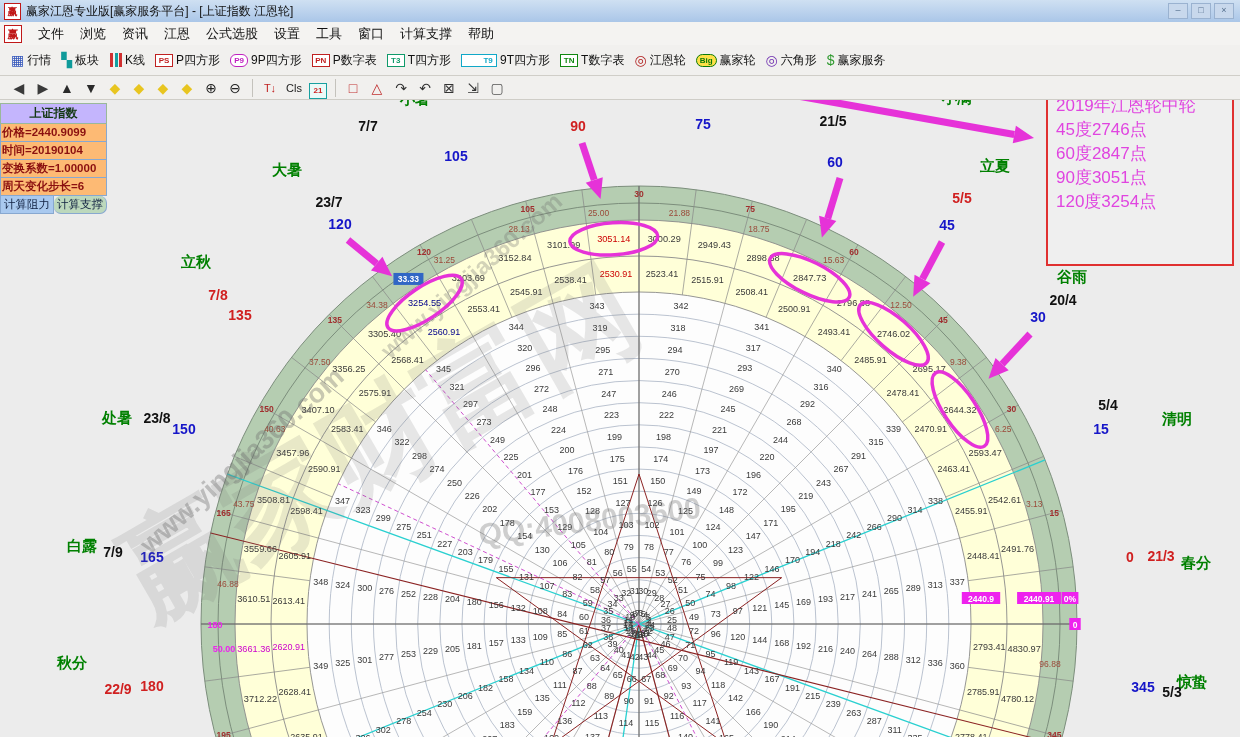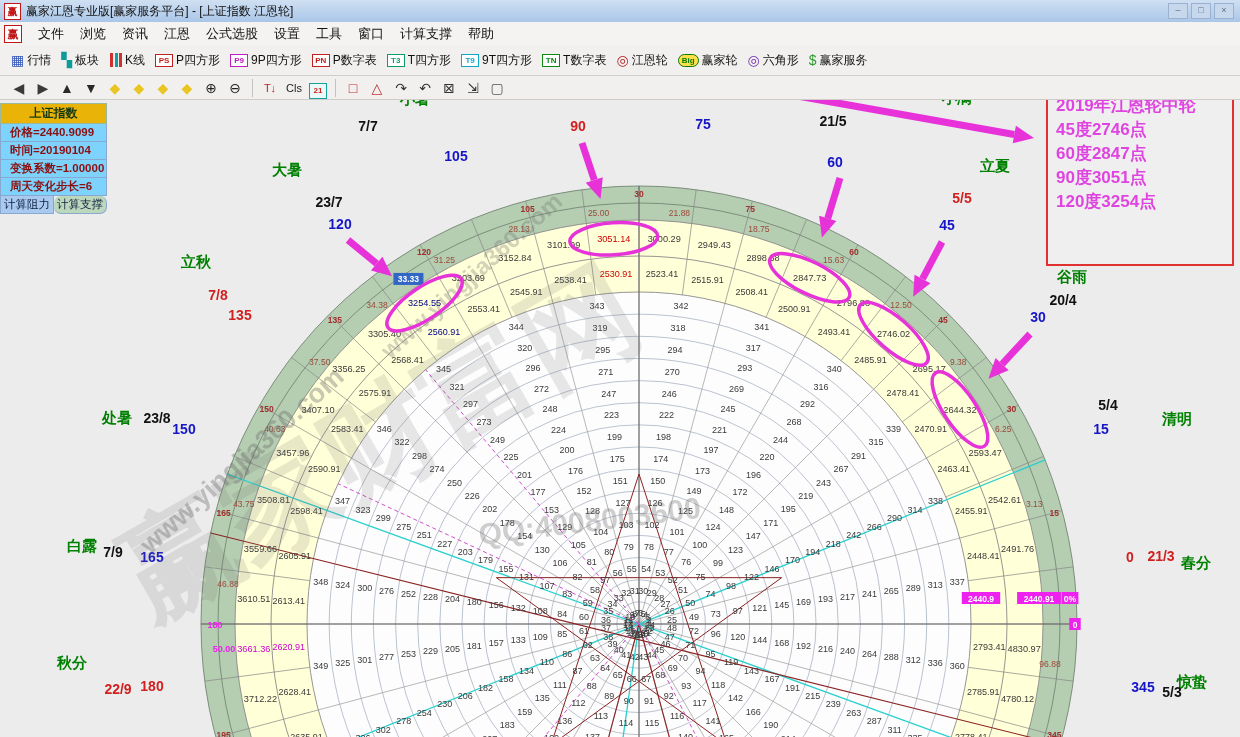--- a/index.html
+++ b/index.html
@@ -29,32 +29,32 @@
   .candle-ic{display:inline-block;width:13px;height:14px;
     background:linear-gradient(90deg,transparent 0 1px,#d03030 1px 4px,transparent 4px 6px,#14a0a0 6px 9px,transparent 9px 10px,#d03030 10px 13px);}
   #toolbar2{position:absolute;left:0;top:76px;width:1240px;height:24px;background:#f1f0ee;border-bottom:1px solid #cfcdc7;
     display:flex;align-items:center;z-index:10;padding-left:8px;box-sizing:border-box;gap:2px;}
   .tb2-item{font-size:14px;width:22px;text-align:center;line-height:20px;height:20px;}
   .tb2-sep{width:1px;height:18px;background:#c4c2bc;margin:0 4px;}
   .cal-ic{display:inline-block;width:16px;height:14px;border:1px solid #18a0a0;background:#eafaf8;color:#d02020;
     font-size:8px;font-weight:bold;line-height:13px;text-align:center;}
   
   #info-panel{position:absolute;left:0;top:103px;width:107px;z-index:5;font-size:12px;}
-  #info-panel .hdr{background:#eab308;color:#143814;text-align:center;font-weight:bold;
+  #info-panel .hdr{background:#c4b5fd;color:#143814;text-align:center;font-weight:bold;
     border:1px solid #9ab89a;padding:1px 0;}
-  #info-panel .row{background:#7dd3fc;color:#8b1010;font-weight:bold;border:1px solid #88a8d0;border-top:none;
-    padding:1px 9px;white-space:nowrap;overflow:hidden;font-size:11.5px;}
+  #info-panel .row{background:#fdba74;color:#8b1010;font-weight:bold;border:1px solid #88a8d0;border-top:none;
+    padding:1px 1px;white-space:nowrap;overflow:hidden;font-size:11.5px;}
   #info-panel .btns{display:flex;}
   #info-panel .btn{flex:1;text-align:center;border:1px solid #88a8d0;border-top:none;padding:1px 0;font-size:11.5px;color:#102040;}
   #info-panel .btn.b1{background:#a9c9ef;}
   #info-panel .btn.b2{background:#bcd8bc;border-left:none;border-radius:7px;}
   
   #anno-box{position:absolute;left:1046px;top:88px;width:188px;height:178px;background:#efefef;
     border:2px solid #e03030;z-index:6;padding:4px 0 0 8px;box-sizing:border-box;}
-  #anno-box .line{color:#e044e0;font-size:17px;font-weight:bold;line-height:24px;white-space:nowrap;}
+  #anno-box .line{color:#e044e0;font-size:17px;font-weight:normal;line-height:24px;white-space:nowrap;}
   
   #wheel-svg{position:absolute;left:0;top:0;z-index:1;}
   #anno-svg{position:absolute;left:0;top:0;z-index:7;pointer-events:none;}
 </style>
 </head>
 <body>
 
 <div id="title-bar">
   <span class="logo">赢</span>
   <span>赢家江恩专业版[赢家服务平台] - [上证指数 江恩轮]</span>
@@ -92,33 +92,33 @@
     </span>
     <span class="tb-item">
       <span class="candle-ic"></span>
       <span>K线</span>
     </span>
     <span class="tb-item">
       <span class="tb-badge" style="color: rgb(192, 32, 32); border-color: rgb(192, 32, 32);">PS</span>
       <span>P四方形</span>
     </span>
     <span class="tb-item">
-      <span class="tb-badge" style="color: rgb(192, 32, 192); border-color: rgb(192, 32, 192);">P9</span>
+      <span class="tb-badge" style="color: rgb(192, 32, 192); border-color: rgb(192, 32, 192); border-radius: 6px;">P9</span>
       <span>9P四方形</span>
     </span>
     <span class="tb-item">
       <span class="tb-badge" style="color: rgb(192, 32, 32); border-color: rgb(192, 32, 32);">PN</span>
       <span>P数字表</span>
     </span>
     <span class="tb-item">
       <span class="tb-badge" style="color: rgb(15, 154, 106); border-color: rgb(15, 154, 106);">T3</span>
       <span>T四方形</span>
     </span>
     <span class="tb-item">
-      <span class="tb-badge" style="color: rgb(16, 168, 200); border-color: rgb(16, 168, 200);">T9</span>
+      <span class="tb-badge" style="color: rgb(16, 168, 200); border-color: rgb(16, 168, 200); padding-left: 18px;">T9</span>
       <span>9T四方形</span>
     </span>
     <span class="tb-item">
       <span class="tb-badge" style="color: rgb(16, 136, 16); border-color: rgb(16, 136, 16);">TN</span>
       <span>T数字表</span>
     </span>
     <span class="tb-item">
       <span class="glyph" style="color: rgb(178, 34, 34);">◎</span>
       <span>江恩轮</span>
     </span>

